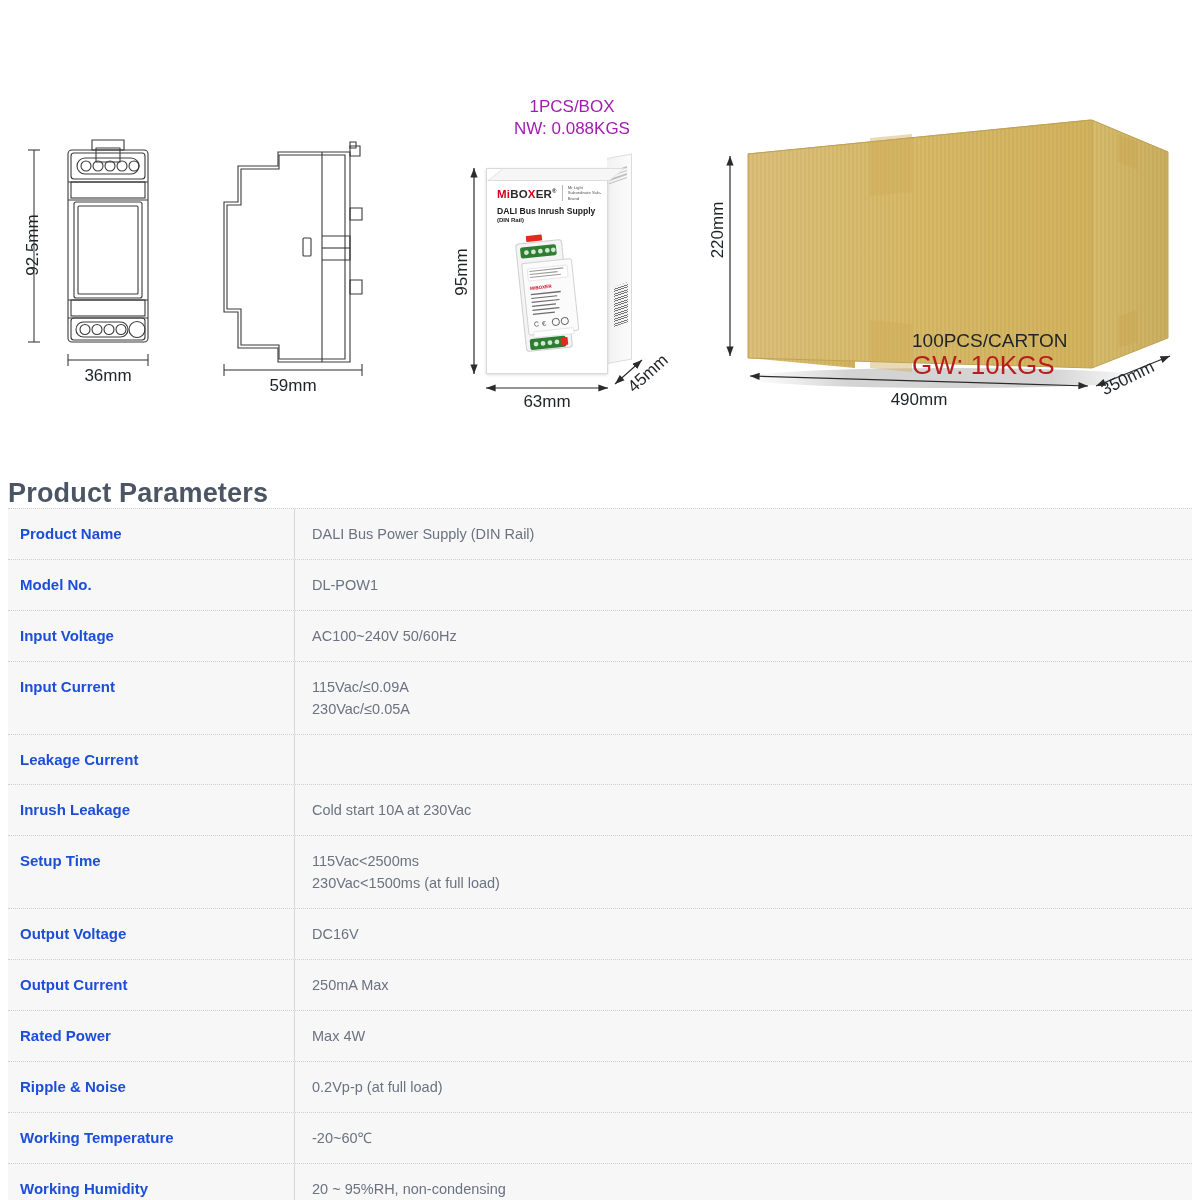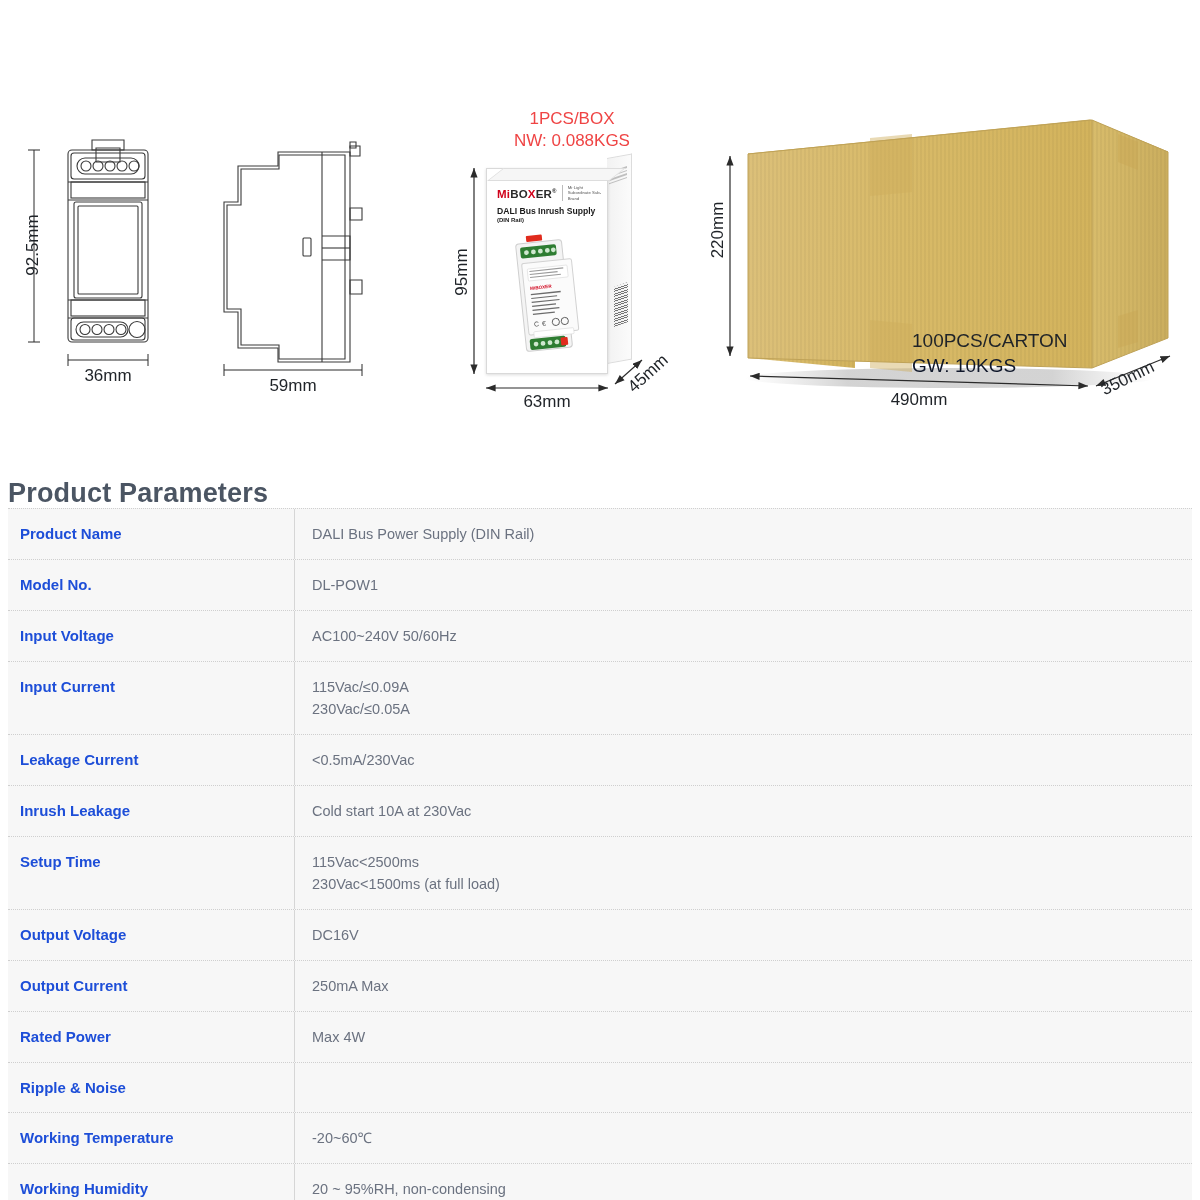--- a/index.html
+++ b/index.html
@@ -28,21 +28,21 @@
   svg { display: block; overflow: visible; }
 
   
   .view-front { position: absolute; left: 24px; top: 130px; }
   .view-side  { position: absolute; left: 212px; top: 140px; }
 
   
   .retail-wrap { position: absolute; left: 452px; top: 96px; width: 240px; height: 320px; }
   .retail-head {
     position: absolute; left: 0; top: 0; width: 240px;
-    text-align: center; color: #ef4444; font-size: 17px; line-height: 22px; margin-top: 12px;
+    text-align: center; color: #a21caf; font-size: 17px; line-height: 22px;
   }
   .rbox { position: absolute; left: 34px; top: 62px; width: 146px; height: 216px; }
   .rbox-front {
     position: absolute; left: 0; top: 10px; width: 122px; height: 206px;
     background: #ffffff;
     border: 1px solid #d9d9d9;
     box-shadow: 0 1px 3px rgba(0,0,0,.14);
   }
   .rbox-side {
     position: absolute; left: 121px; top: 0px; width: 25px; height: 206px;
@@ -353,21 +353,21 @@
           <line x1="50" y1="266" x2="388" y2="276" marker-start="url(#ah2)" marker-end="url(#ah)"></line>
           <line x1="396" y1="276" x2="470" y2="246" marker-start="url(#ah2)" marker-end="url(#ah)"></line>
         </g>
       </svg>
 
       <div class="dim-label dim-v" style="left:-19px; top:110px; width:74px; text-align:center;">220mm</div>
       <div class="dim-label dim-h" style="left:50px; top:280px; width:338px; text-align:center;">490mm</div>
       <div class="dim-label dim-h" style="left:398px; top:272px; transform:rotate(-26deg); transform-origin:left top;">350mm</div>
 
       <div style="position:absolute; left:212px; top:218px; color:#1f2328; font-size:19px; line-height:25px; white-space:nowrap;">100PCS/CARTON</div>
-      <div style="position:absolute; left:212px; top:243px; color:#0f172a; font-size:19px; line-height:25px; white-space:nowrap;">GW: 10KGS</div>
+      <div style="position:absolute; left:212px; top:243px; color:#b91c1c; font-size:26px; line-height:25px; white-space:nowrap;">GW: 10KGS</div>
     </div>
   </div>
 
   <div class="section-title">Product Parameters</div>
 
   <div class="table" id="param-table">
       <div class="trow">
         <div class="tlabel">Product Name</div>
         <div class="tvalue">
           <span>DALI Bus Power Supply (DIN Rail)</span>
@@ -387,23 +387,20 @@
       </div>
       <div class="trow">
         <div class="tlabel">Input Current</div>
         <div class="tvalue">
           <span>115Vac/≤0.09A</span>
           <span>230Vac/≤0.05A</span>
         </div>
       </div>
       <div class="trow">
         <div class="tlabel">Leakage Current</div>
-        <div class="tvalue">
-          <span>&lt;0.5mA/230Vac</span>
-        </div>
       </div>
       <div class="trow">
         <div class="tlabel">Inrush Leakage</div>
         <div class="tvalue">
           <span>Cold start 10A at 230Vac</span>
         </div>
       </div>
       <div class="trow">
         <div class="tlabel">Setup Time</div>
         <div class="tvalue">
@@ -424,20 +421,23 @@
         </div>
       </div>
       <div class="trow">
         <div class="tlabel">Rated Power</div>
         <div class="tvalue">
           <span>Max 4W</span>
         </div>
       </div>
       <div class="trow">
         <div class="tlabel">Ripple &amp; Noise</div>
+        <div class="tvalue">
+          <span>0.2Vp-p (at full load)</span>
+        </div>
       </div>
       <div class="trow">
         <div class="tlabel">Working Temperature</div>
         <div class="tvalue">
           <span>-20~60℃</span>
         </div>
       </div>
       <div class="trow">
         <div class="tlabel">Working Humidity</div>
         <div class="tvalue">

